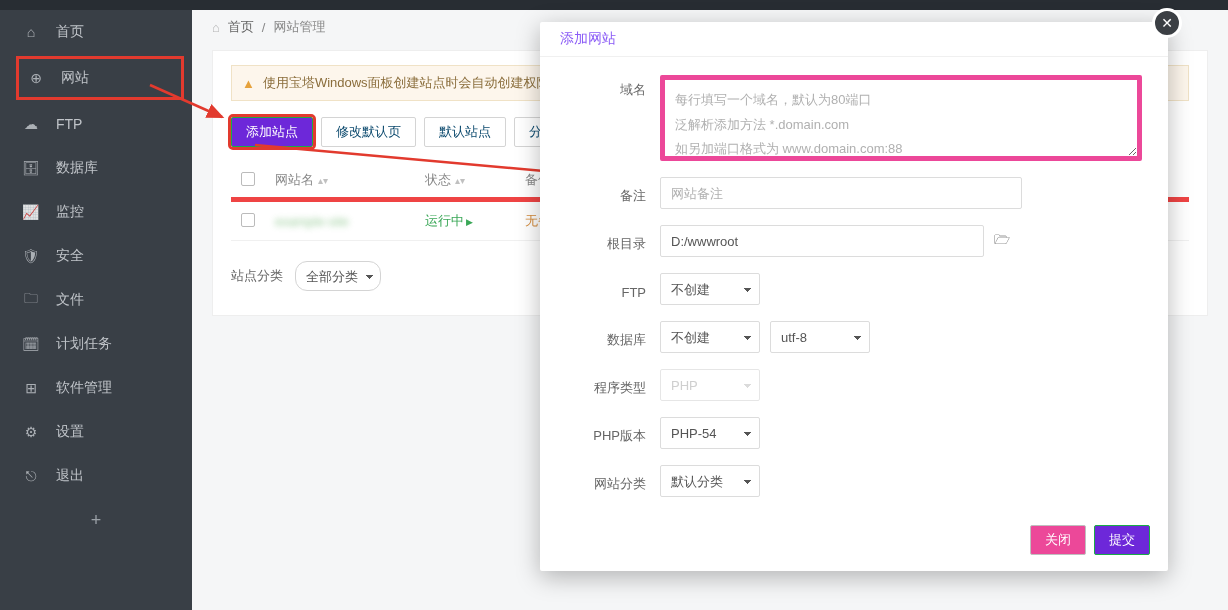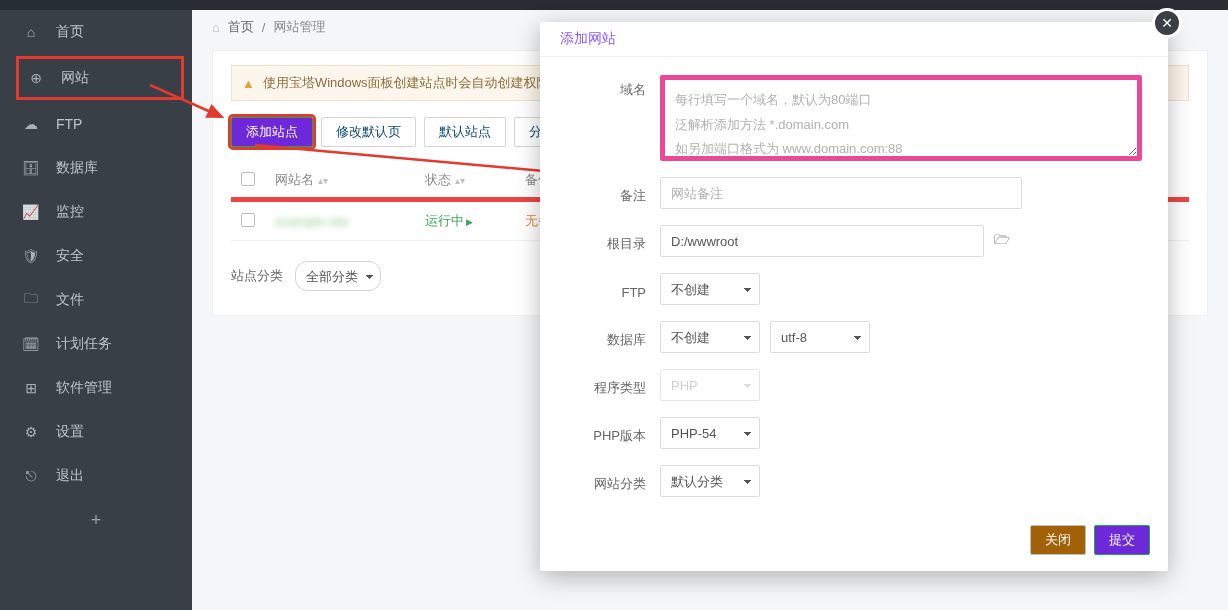--- a/index.html
+++ b/index.html
@@ -44,21 +44,21 @@
 .tarea{width:100%;height:86px;border:5px solid #ec4899;border-radius:2px;padding:8px 10px;font-size:13px;color:#be185d;resize:both;font-family:inherit;line-height:1.9}
 .tarea::placeholder{color:#b0b0b0}
 .inp{height:32px;border:1px solid #dcdcdc;border-radius:2px;padding:0 10px;font-size:13px;color:#555}
 .inp::placeholder{color:#b0b0b0}
 .inp.w-note{width:362px}
 .inp.w-root{width:324px}
 .sel{height:32px;border:1px solid #dcdcdc;border-radius:2px;padding:0 26px 0 10px;font-size:13px;color:#555;background:#fff;appearance:none;background-image:linear-gradient(45deg,transparent 50%,#555 50%),linear-gradient(135deg,#555 50%,transparent 50%);background-position:right 11px top 14px,right 7px top 14px;background-size:4px 4px,4px 4px;background-repeat:no-repeat;min-width:100px}
 .sel.disabled{color:#bbb;background-image:linear-gradient(45deg,transparent 50%,#ccc 50%),linear-gradient(135deg,#ccc 50%,transparent 50%)}
 .folder-ico{color:#333;cursor:pointer}
 .modal-ftr{display:flex;justify-content:flex-end;gap:8px;padding:12px 18px 16px 18px}
-.btn.muted{background:#a16207;border-color:#bfbfbf;color:#fff}
+.btn.muted{background:#ec4899;border-color:#bfbfbf;color:#fff}
 svg.arrow{position:absolute;overflow:visible;pointer-events:none}
 </style>
 </head>
 <body>
 
 <div class="topbar"></div>
 <div class="layout">
   <div class="sidebar">
     <div class="side-item">
       <span class="ico">⌂</span>

